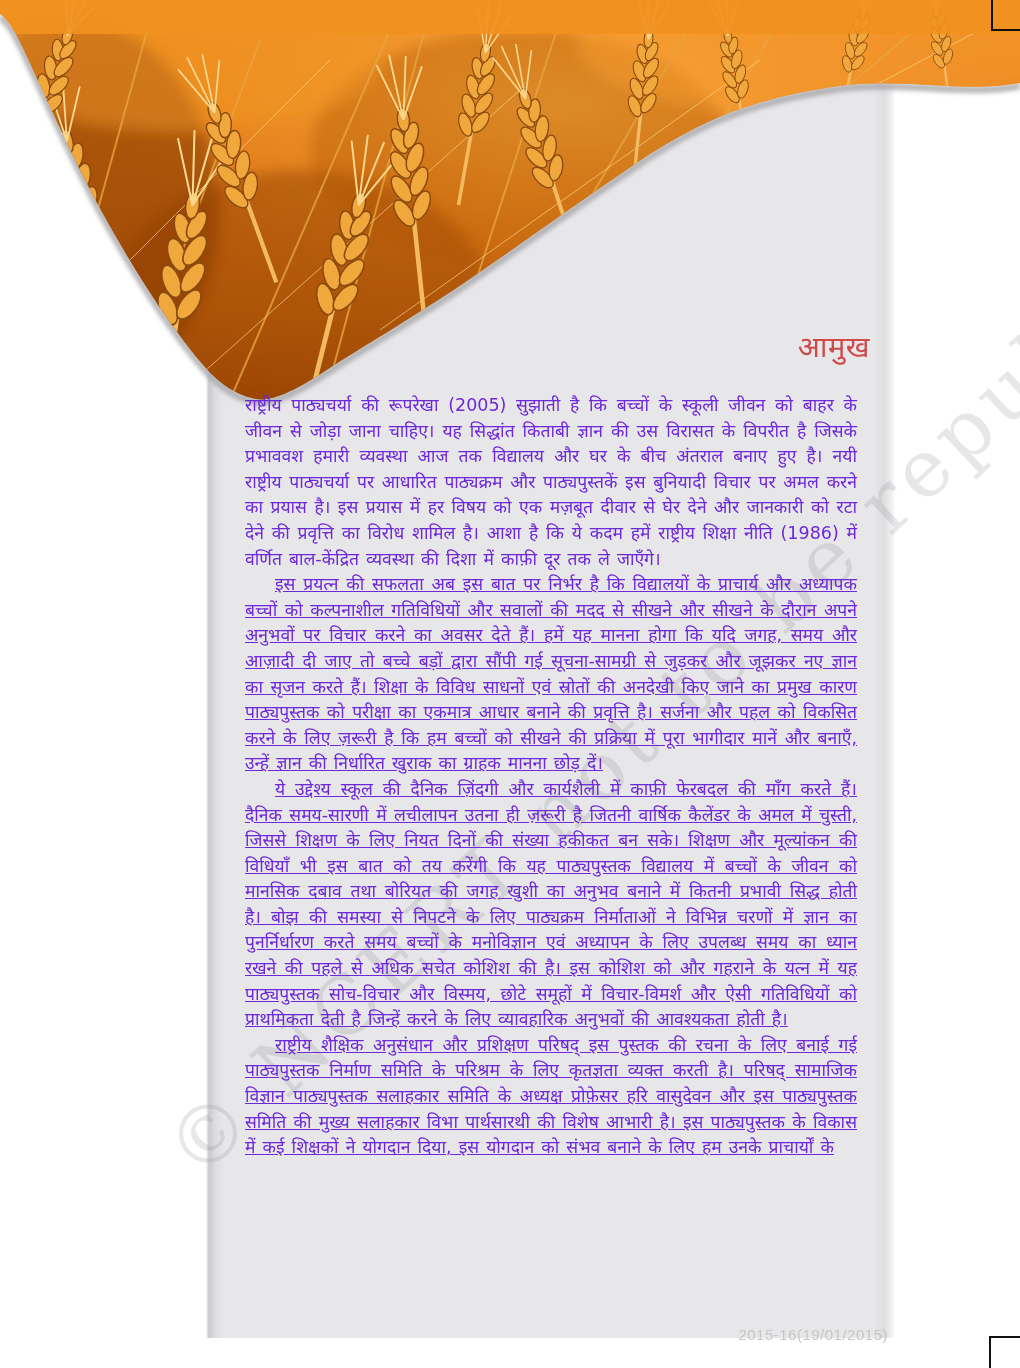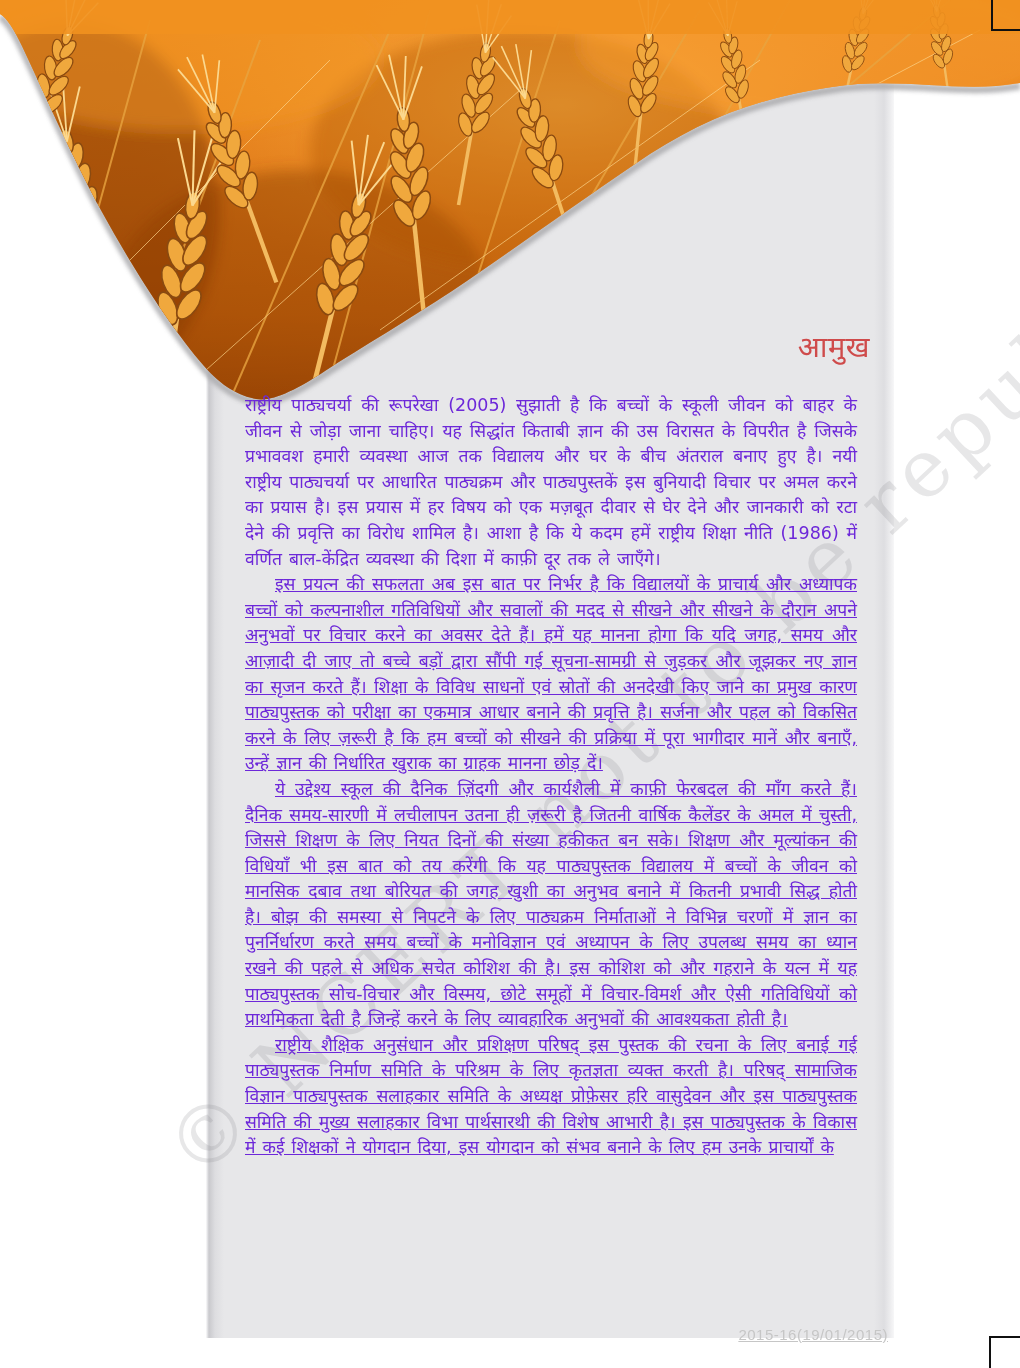--- a/index.html
+++ b/index.html
@@ -76,21 +76,20 @@
   }
   .body-text p{margin:0;}
   .body-text p + p{text-indent:30px;text-decoration:underline;}
   .footer-code{
     position:absolute;
     top:1326px;right:132px;
     font-size:15px;
     color:var(--footer);
     letter-spacing:0.5px;
     font-family:"Liberation Sans","DejaVu Sans",sans-serif;
-    text-decoration:underline;
   }
 </style>
 </head>
 <body>
 
 <div class="page">
 
   <div class="gray-strip"></div>
 
   <div class="watermark">© NCERT not to be republished</div>

